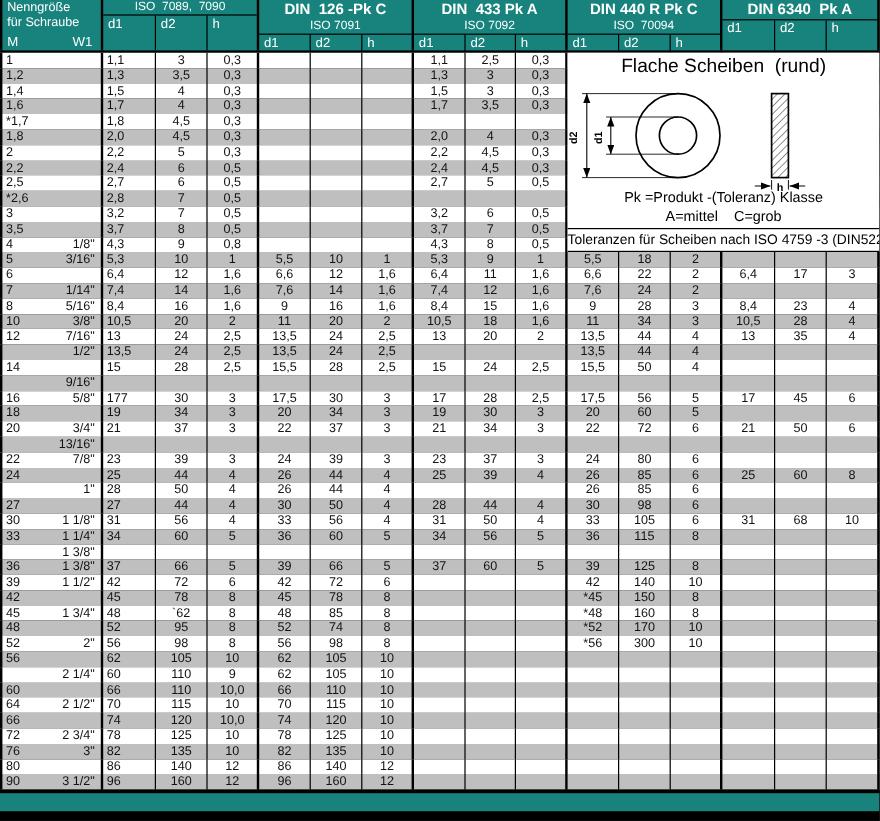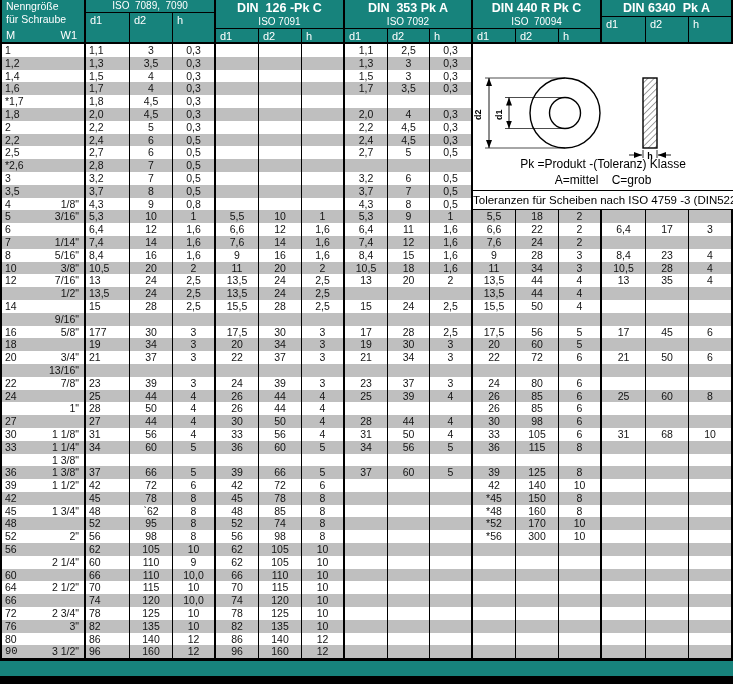--- a/index.html
+++ b/index.html
@@ -66,21 +66,21 @@
         <div class="grp" style="width: 129px;">
           <div class="grp-title">DIN  126 -Pk C</div>
           <div class="grp-iso">ISO 7091</div>
           <div class="grp-cols">
             <div class="grp-col" style="width: 43px;">d1</div>
             <div class="grp-col" style="width: 43px;">d2</div>
             <div class="grp-col" style="width: 43px;">h</div>
           </div>
         </div>
         <div class="grp" style="width: 128px;">
-          <div class="grp-title">DIN  353 Pk A</div>
+          <div class="grp-title">DIN  433 Pk A</div>
           <div class="grp-iso">ISO 7092</div>
           <div class="grp-cols">
             <div class="grp-col" style="width: 43px;">d1</div>
             <div class="grp-col" style="width: 42px;">d2</div>
             <div class="grp-col" style="width: 43px;">h</div>
           </div>
         </div>
         <div class="grp" style="width: 129px;">
           <div class="grp-title">DIN 440 R Pk C</div>
           <div class="grp-iso">ISO  70094</div>
@@ -990,41 +990,42 @@
         <div class="c ac" style="width: 42px;"></div>
         <div class="c ac thick" style="width: 43px;"></div>
         <div class="c ac" style="width: 43px;"></div>
         <div class="c ac" style="width: 43px;"></div>
         <div class="c ac thick" style="width: 43px;"></div>
         <div class="c ac" style="width: 44px;"></div>
         <div class="c ac" style="width: 43px;"></div>
         <div class="c ac thick" style="width: 44px;"></div>
       </div>
       <div class="row">
-        <div class="c al noborder edgeL" style="width: 44px; font-family: Liberation Mono, monospace;">90</div>
+        <div class="c al noborder edgeL" style="width: 44px;">90</div>
         <div class="c ar thick" style="width: 42px;">3 1/2"</div>
         <div class="c al" style="width: 44px;">96</div>
         <div class="c ac" style="width: 43px;">160</div>
         <div class="c ac thick" style="width: 43px;">12</div>
         <div class="c ac" style="width: 43px;">96</div>
         <div class="c ac" style="width: 43px;">160</div>
         <div class="c ac thick" style="width: 43px;">12</div>
         <div class="c ac" style="width: 43px;"></div>
         <div class="c ac" style="width: 42px;"></div>
         <div class="c ac thick" style="width: 43px;"></div>
         <div class="c ac" style="width: 43px;"></div>
         <div class="c ac" style="width: 43px;"></div>
         <div class="c ac thick" style="width: 43px;"></div>
         <div class="c ac" style="width: 44px;"></div>
         <div class="c ac" style="width: 43px;"></div>
         <div class="c ac thick" style="width: 44px;"></div>
       </div>
     </div>
 
   <div id="panel">
+    <div class="ptitle">Flache Scheiben  (rund)</div>
     <svg width="260" height="92" viewBox="0 0 260 92">
       <defs>
         <marker id="arr" markerWidth="9" markerHeight="8" refX="8" refY="3" orient="auto-start-reverse" markerUnits="userSpaceOnUse">
           <path d="M0,0 L8,3 L0,6 z" fill="#000"></path>
         </marker>
         <pattern id="hatch" patternUnits="userSpaceOnUse" width="4.5" height="4.5" patternTransform="rotate(45)">
           <line x1="0" y1="0" x2="0" y2="4.5" stroke="#444" stroke-width="1"></line>
         </pattern>
       </defs>
 

